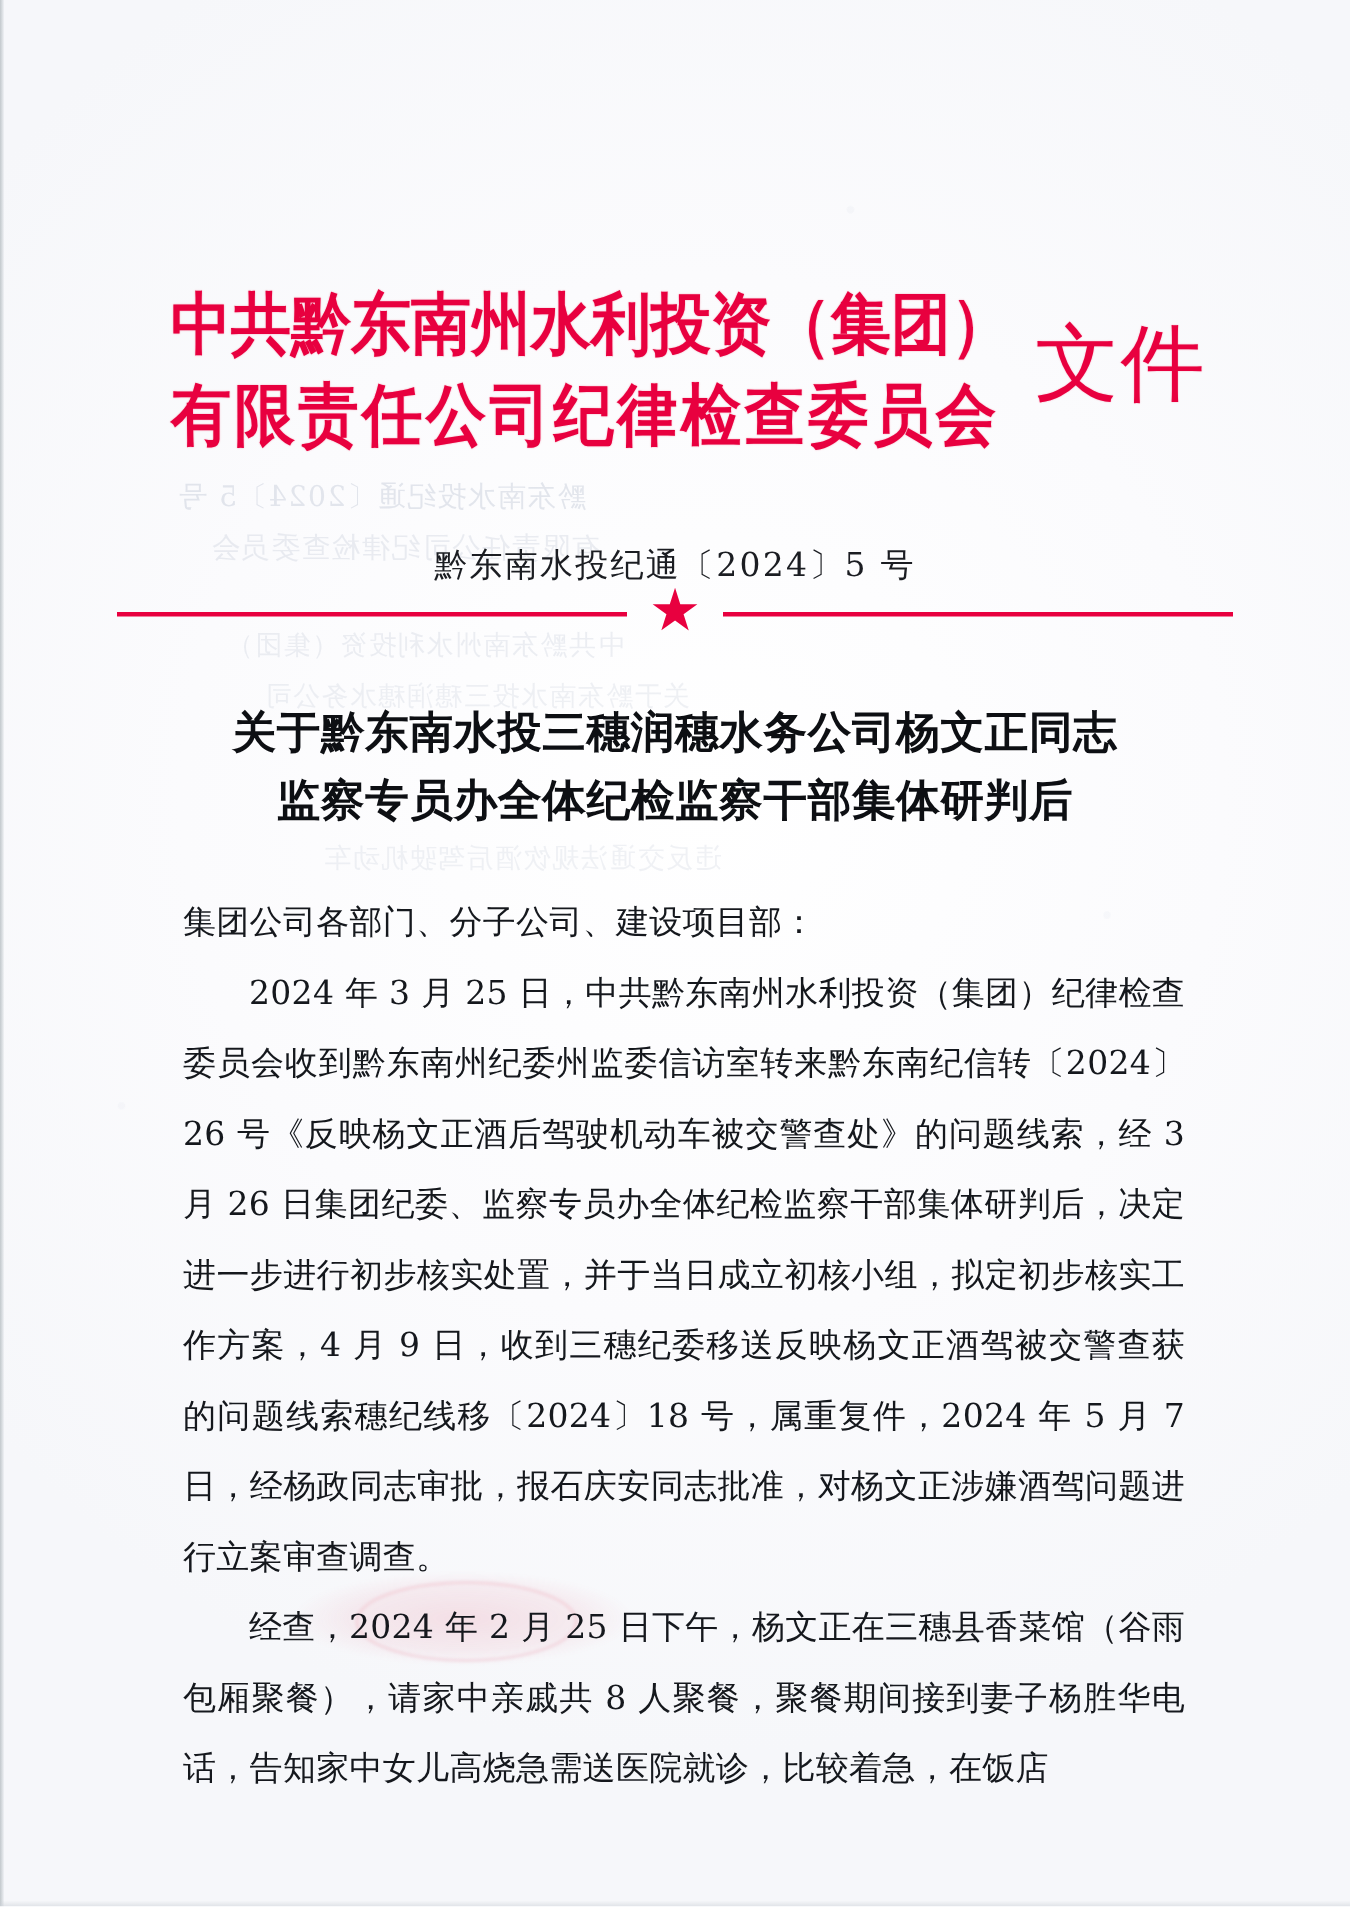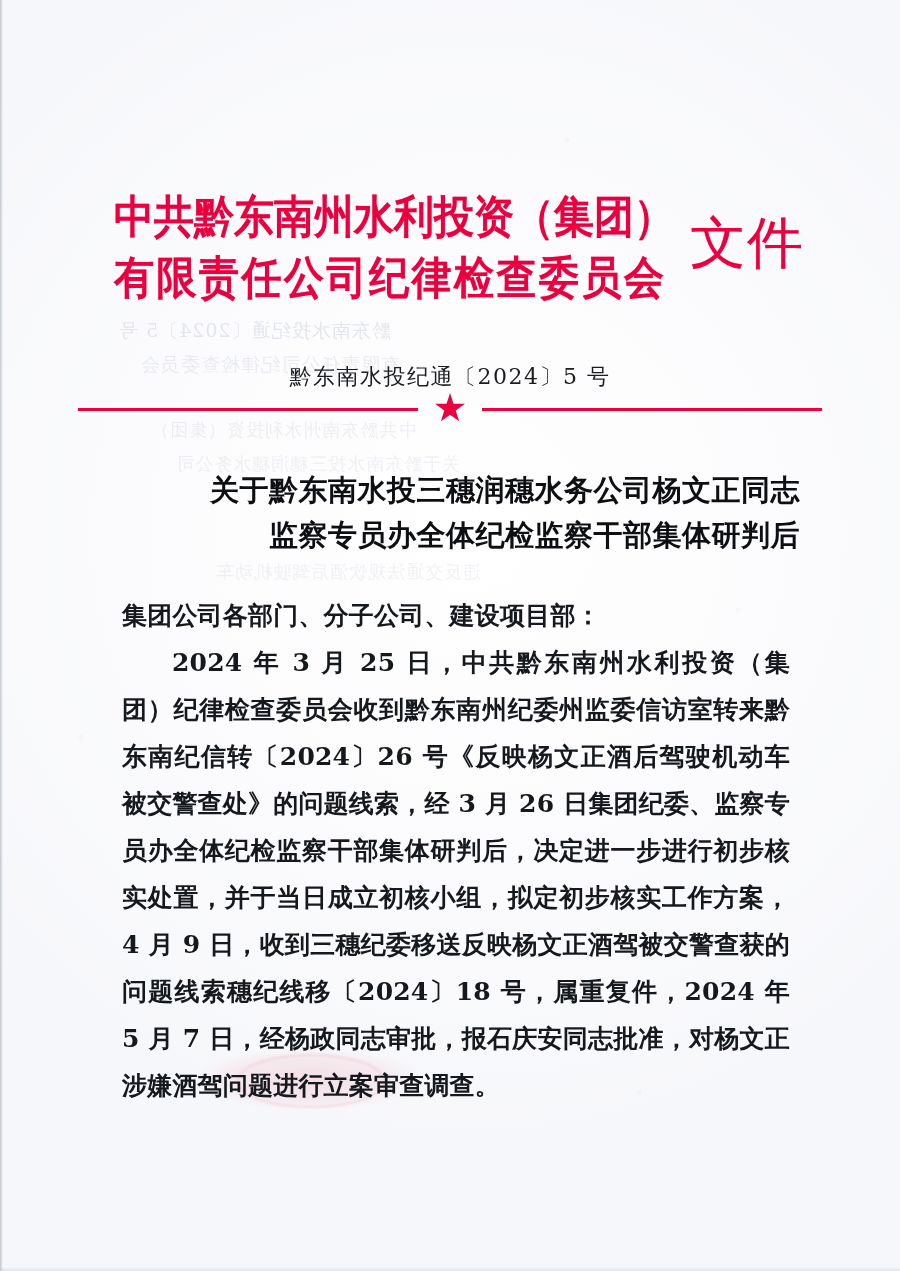--- a/index.html
+++ b/index.html
@@ -174,42 +174,41 @@
     line-height: 1;
     margin-top: -4px;
   }
 
   
   .doc-title {
     position: absolute;
     left: 100px;
     top: 468px;
     width: 700px;
-    text-align: right;
-    font-family: Liberation Serif, serif;
+    text-align: center;
+    font-family: Liberation Mono, monospace;
     font-weight: 700;
     font-size: 29px;
     line-height: 45px;
     letter-spacing: .5px;
     color: #0d0f13;
   }
   .doc-title .tline { display: block; white-space: nowrap; }
 
   
   .body-text {
     position: absolute;
     left: 122px;
     top: 592px;
     width: 668px;
     font-family: "DejaVu Serif", "Liberation Serif", serif;
-    font-size: 25px;
+    font-size: 22px;
     line-height: 47px;
     color: #15181d;
     letter-spacing: .2px;
-    font-weight: bold;
   }
   .body-text p {
     margin: 0;
     text-align: justify;
     text-justify: inter-character;
     text-align-last: left;
     white-space: pre-wrap;
   }
   .body-text p.indent { text-indent: 2em; }
 </style>
@@ -247,15 +246,16 @@
   </div>
 
   <div class="doc-title">
     <span class="tline">关于黔东南水投三穗润穗水务公司杨文正同志</span>
     <span class="tline">监察专员办全体纪检监察干部集体研判后</span>
   </div>
 
   <div class="body-text">
     <p>集团公司各部门、分子公司、建设项目部：</p>
     <p class="indent">2024 年 3 月 25 日，中共黔东南州水利投资（集团）纪律检查委员会收到黔东南州纪委州监委信访室转来黔东南纪信转〔2024〕26 号《反映杨文正酒后驾驶机动车被交警查处》的问题线索，经 3 月 26 日集团纪委、监察专员办全体纪检监察干部集体研判后，决定进一步进行初步核实处置，并于当日成立初核小组，拟定初步核实工作方案，4 月 9 日，收到三穗纪委移送反映杨文正酒驾被交警查获的问题线索穗纪线移〔2024〕18 号，属重复件，2024 年 5 月 7 日，经杨政同志审批，报石庆安同志批准，对杨文正涉嫌酒驾问题进行立案审查调查。</p>
+    <p class="indent">经查，2024 年 2 月 25 日下午，杨文正在三穗县香菜馆（谷雨包厢聚餐），请家中亲戚共 8 人聚餐，聚餐期间接到妻子杨胜华电话，告知家中女儿高烧急需送医院就诊，比较着急，在饭店</p>
   </div>
 
 </div>
 
 </body></html>

